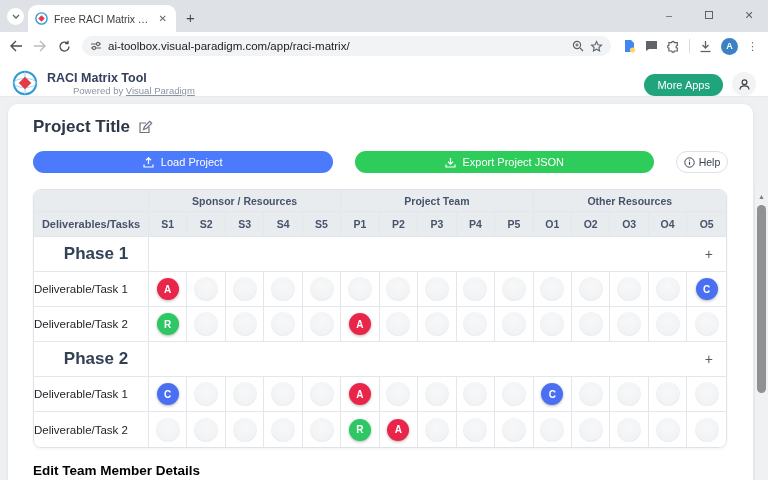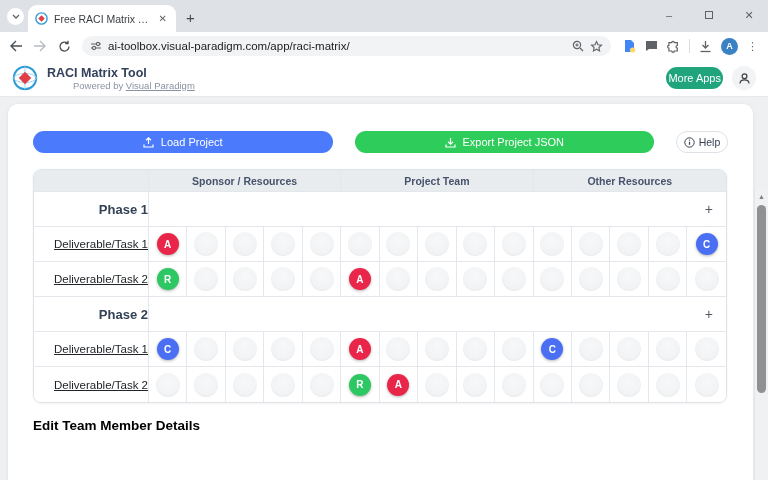--- a/index.html
+++ b/index.html
@@ -20,26 +20,26 @@
   .navic.disabled { color:#b6bbc1; }
   .omnibox { flex:1; height:20px; background:#f1f3f4; border-radius:10px; display:flex; align-items:center; padding:0 8px; gap:6px; margin:0 4px; }
   .url { font-size:11.5px; color:#202124; flex:1; }
   .omniicon { color:#5f6368; display:flex; align-items:center; }
   .extrow { display:flex; align-items:center; gap:9px; padding:0 4px; }
   .vsep { width:1px; height:14px; background:#dadce0; }
   .avatar-a { width:17px; height:17px; border-radius:50%; background:#3b82c4; color:#fff; font-size:9px; font-weight:bold; display:flex; align-items:center; justify-content:center; }
   .kebab { color:#5f6368; font-size:11px; letter-spacing:0; }
 
   
-  .appheader { height:37px; background:#fff; border-bottom:1px solid #e7e9ec; display:flex; align-items:center; padding:0 12px; gap:9px; }
+  .appheader { height:37px; background:#fff; border-bottom:1px solid #e7e9ec; display:flex; align-items:flex-end; padding:0 12px; gap:9px; }
   .apptitle { font-size:12.5px; font-weight:bold; color:#33415c; line-height:14px; }
   .poweredby { font-size:9.5px; color:#8a93a2;margin-left:26px; }
   .poweredby a { color:#8a93a2; text-decoration:underline; }
   .hspacer { flex:1; }
-  .more-apps { background:var(--more-apps,#1fa47c); color:#fff; font-size:11px; border:none; border-radius:12px; padding:5px 2px; }
+  .more-apps { background:var(--more-apps,#1fa47c); color:#fff; font-size:11px; border:none; border-radius:12px; padding:5px 13px; }
   .useric { width:24px; height:24px; border-radius:50%; background:#f1f3f4; display:flex; align-items:center; justify-content:center; }
 
   
   .page { position:relative; height:386px; padding:7px 8px 0 8px; }
   .card { background:#fff; border-radius:10px 10px 0 0; box-shadow:0 1px 4px rgba(0,0,0,.07); width:745px; height:379px; padding:13px 25px 0 25px; }
   .title-row { display:flex; align-items:center; gap:8px; }
   .title-row h1 { font-size:17px; font-weight:bold; color:#2d3748; }
   .editic { color:#6b7280; display:flex; }
   .btn-row { display:flex; gap:22px; margin-top:14px; }
   .pbtn { flex:1; height:22px; border:none; border-radius:11px; color:#fff; font-size:11px; display:flex; align-items:center; justify-content:center; gap:7px; font-family:"Liberation Sans",sans-serif; }
@@ -52,24 +52,24 @@
   .tablewrap { margin-top:16px; border:1px solid #dfe3e8; border-radius:8px; overflow:hidden; box-shadow:0 1px 3px rgba(0,0,0,.05); width:694px; }
   table { border-collapse:separate; border-spacing:0; width:100%; table-layout:fixed; }
   th, td { border-right:1px solid #e3e6ea; border-bottom:1px solid #e3e6ea; }
   th:last-child, td:last-child { border-right:none; }
   tbody tr:last-child td { border-bottom:none; }
   thead th { background:#e9ecef; color:#46536b; font-weight:bold; }
   th.grp { font-size:10.5px; height:22px; }
   th.blank { height:22px; }
   th.code { font-size:10.5px; height:25px; }
   th.corner { font-size:11px; }
-  td.plabel { font-size:13px; font-weight:bold; color:#334155; text-align:right; padding-left:10px; height:35px; background:#fff; }
+  td.plabel { font-size:17px; font-weight:bold; color:#334155; text-align:center; padding-left:10px; height:35px; background:#fff; }
   td.pcell { text-align:right; padding-right:13px; background:#fff; }
   .add { color:#555b63; font-size:14px; font-weight:normal; }
-  td.tlabel { font-size:11.5px; color:#212529; text-align:right; height:35px; background:#fff;text-decoration:underline; }
+  td.tlabel { font-size:11.5px; color:#212529; text-align:left; height:35px; background:#fff; }
   td.cell { text-align:center; vertical-align:middle; background:#fff; height:35px; }
   .dot { display:inline-block; width:24px; height:24px; border-radius:50%; background:radial-gradient(circle at 50% 38%, #f7f8f9, #eef0f2); box-shadow:inset 0 -1px 2px rgba(0,0,0,.03); vertical-align:middle; }
   .badge { display:inline-flex; width:22px; height:22px; border-radius:50%; color:#fff; font-size:10px; font-weight:bold; align-items:center; justify-content:center; box-shadow:0 1px 3px rgba(0,0,0,.3); vertical-align:middle; }
 
   .section-h { margin-top:15px; font-size:13.5px; font-weight:bold; color:#000000; }
 
   
   .scrollbar { position:absolute; right:0; top:93px; width:14px; height:387px; background:#f0f1f3; border-left:1px solid #e4e6e9; z-index:5; }
   .sb-up { height:13px; display:flex; align-items:center; justify-content:center; color:#7e8185; font-size:7px; }
   .sb-thumb { position:absolute; left:2px; top:15px; width:9px; height:188px; background:#8f9193; border-radius:5px; }
@@ -187,20 +187,29 @@
   <div class="useric">
     <svg width="13" height="13" viewBox="0 0 13 13">
       <circle cx="6.5" cy="4.2" r="2.4" fill="none" stroke="#3c4043" stroke-width="1.2"></circle>
       <path d="M2 11.5c0-2.4 2-3.7 4.5-3.7s4.5 1.3 4.5 3.7" fill="none" stroke="#3c4043" stroke-width="1.2"></path>
     </svg>
   </div>
 </div>
 
 <div class="page">
   <div class="card">
+    <div class="title-row">
+      <h1>Project Title</h1>
+      <span class="editic">
+        <svg width="15" height="15" viewBox="0 0 15 15">
+          <path d="M11 7v5.5H2V3h6" fill="none" stroke="#6b7280" stroke-width="1.2"></path>
+          <path d="M5.5 9.5l1-3 5.2-5.2 2 2L8.5 8.5z" fill="none" stroke="#6b7280" stroke-width="1.2"></path>
+        </svg>
+      </span>
+    </div>
 
     <div class="btn-row">
       <button class="pbtn load">
         <svg width="11" height="11" viewBox="0 0 11 11">
             <path d="M5.5 7V1M3 3.2L5.5.8 8 3.2" stroke="#fff" stroke-width="1.2" fill="none"></path>
             <path d="M1 7.5v2.5h9V7.5" stroke="#fff" stroke-width="1.2" fill="none"></path>
           </svg>
         <span>Load Project</span>
       </button>
       <button class="pbtn json">
@@ -240,20 +249,38 @@
             <col>
             <col>
           </colgroup>
           <thead>
             <tr>
               <th class="blank"></th>
               <th class="grp" colspan="5">Sponsor / Resources</th>
               <th class="grp" colspan="5">Project Team</th>
               <th class="grp" colspan="5">Other Resources</th>
             </tr>
+            <tr>
+              <th class="corner">Deliverables/Tasks</th>
+              <th class="code">S1</th>
+              <th class="code">S2</th>
+              <th class="code">S3</th>
+              <th class="code">S4</th>
+              <th class="code">S5</th>
+              <th class="code">P1</th>
+              <th class="code">P2</th>
+              <th class="code">P3</th>
+              <th class="code">P4</th>
+              <th class="code">P5</th>
+              <th class="code">O1</th>
+              <th class="code">O2</th>
+              <th class="code">O3</th>
+              <th class="code">O4</th>
+              <th class="code">O5</th>
+            </tr>
           </thead>
           <tbody>
             <tr>
               <td class="plabel">Phase 1</td>
               <td class="pcell" colspan="15"><span class="add">+</span></td>
             </tr>
             <tr>
               <td class="tlabel">Deliverable/Task 1</td>
               <td class="cell"><span class="badge" style="background:#e9264a">A</span></td>
               <td class="cell"><span class="dot"></span></td>

